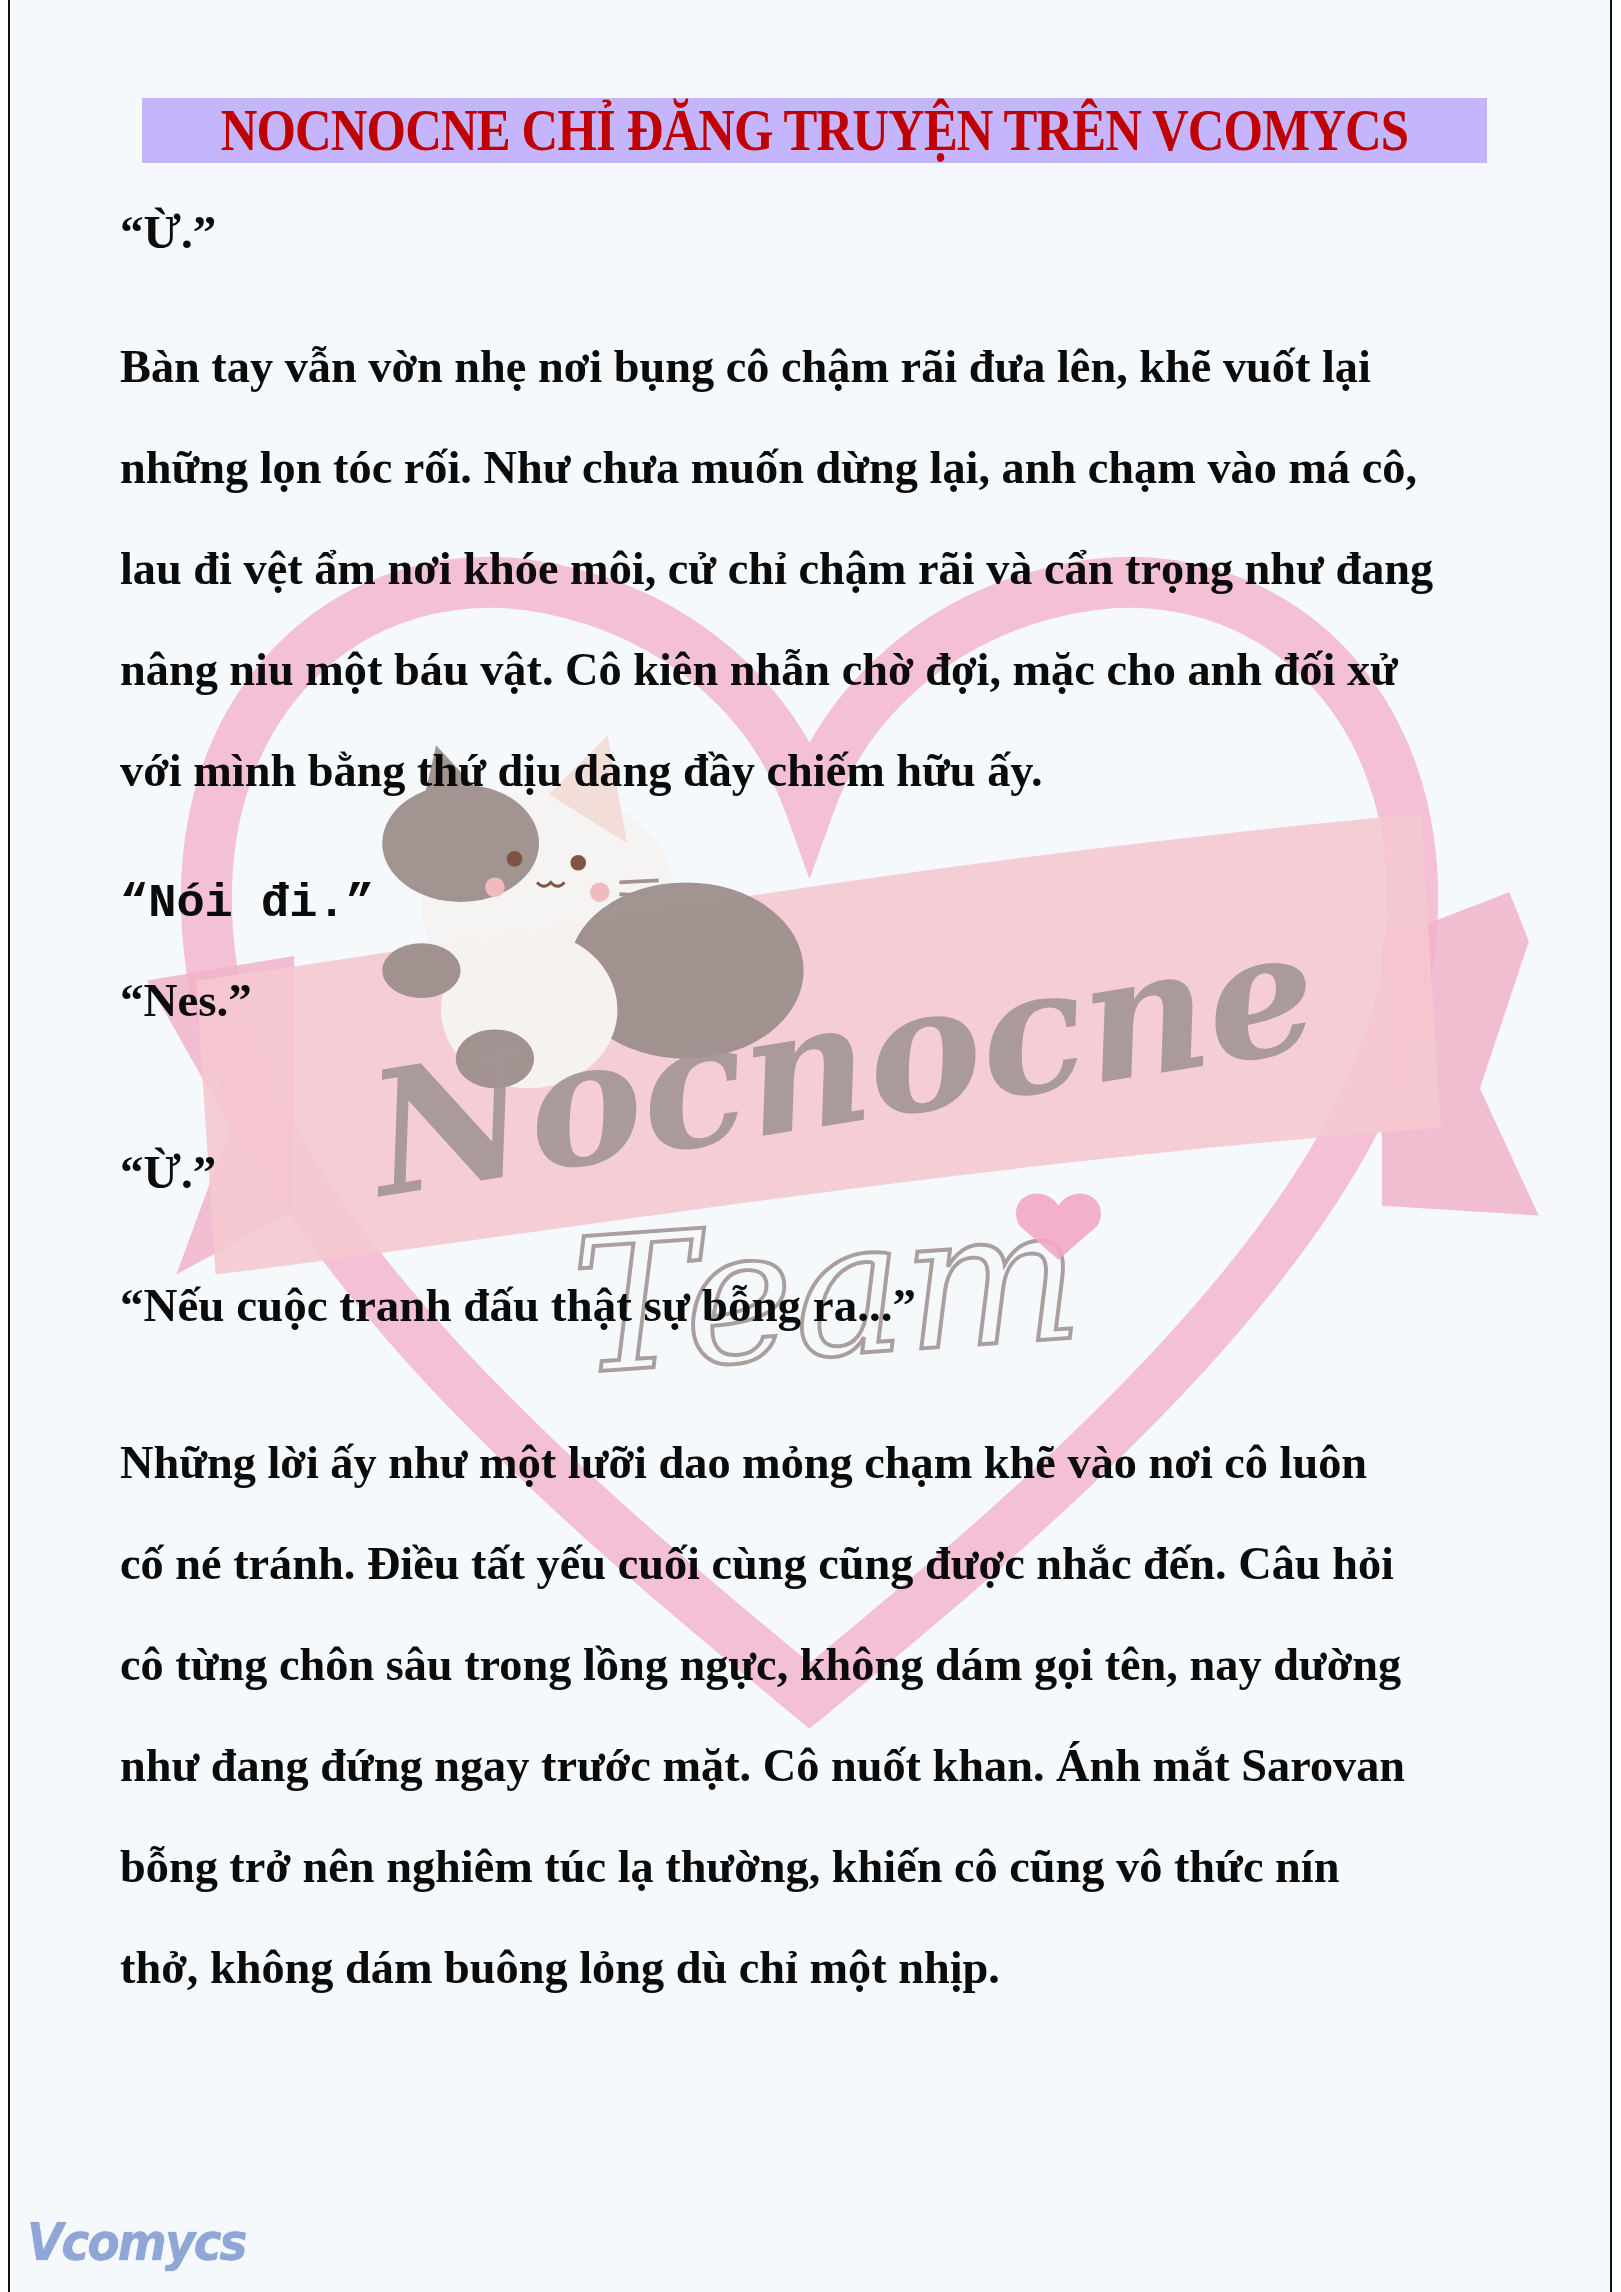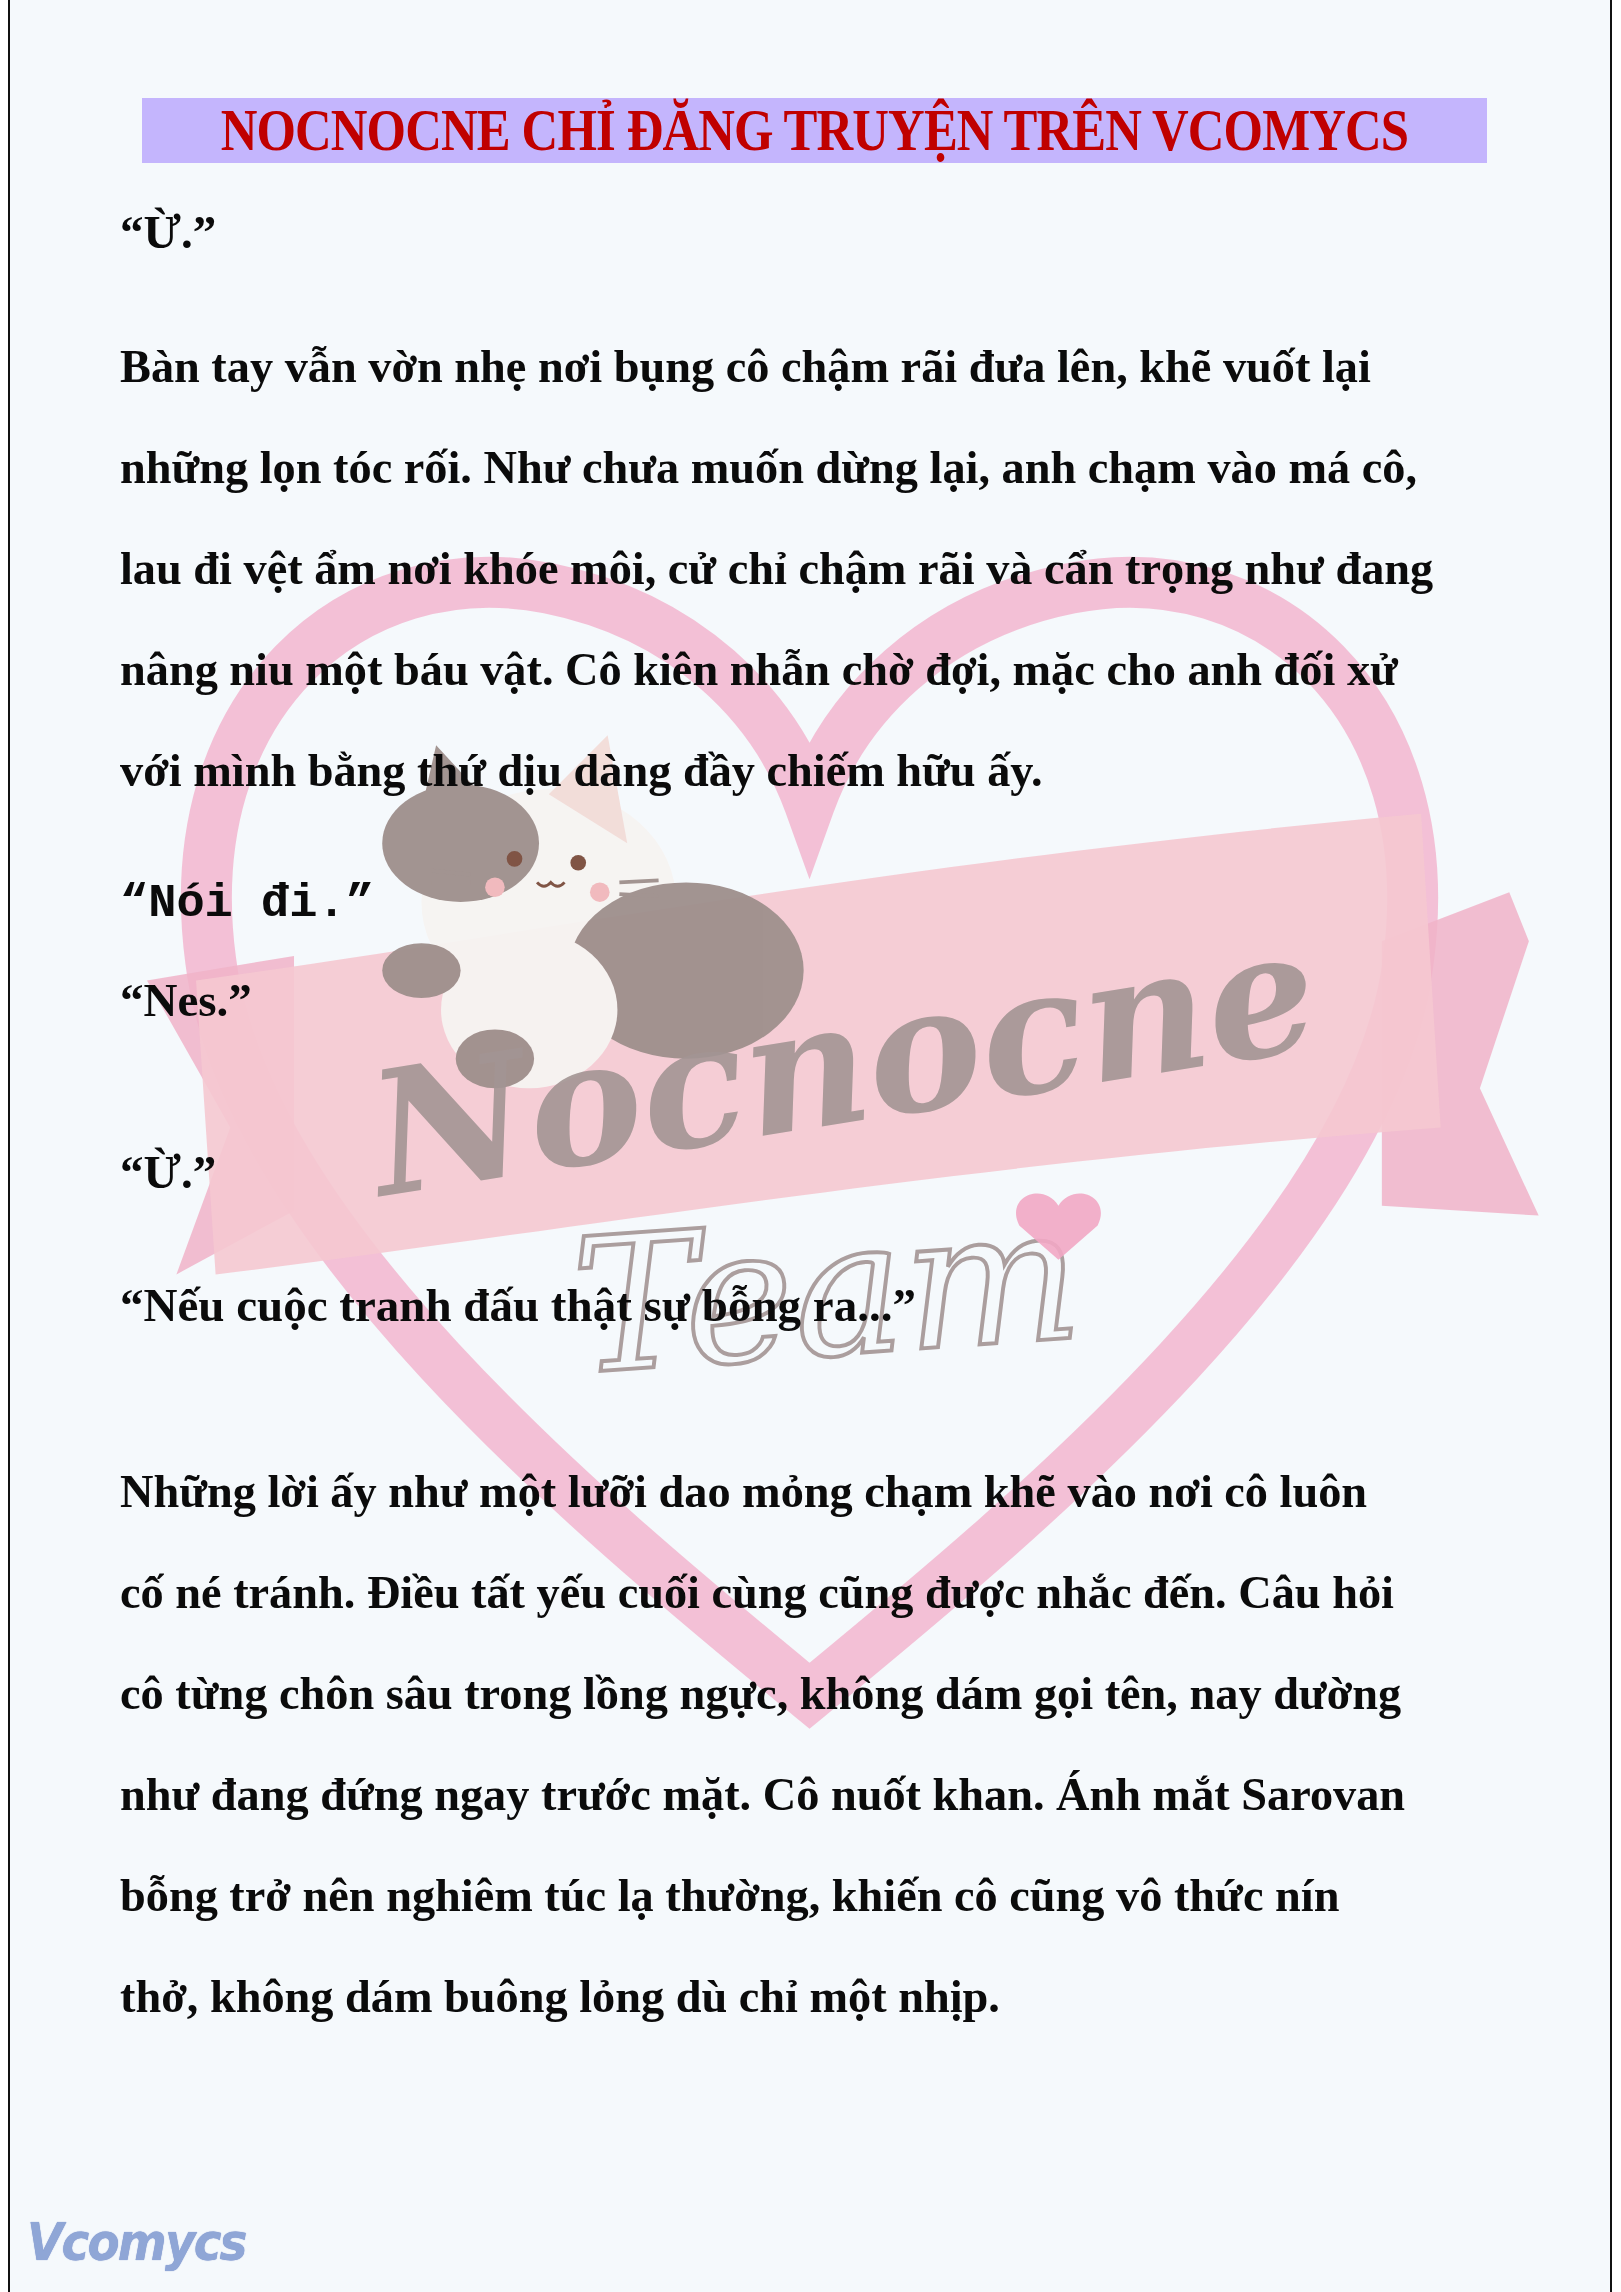--- a/index.html
+++ b/index.html
@@ -181,21 +181,21 @@
   </p>
 
   <p class="para" style="top:958px;">
     <span class="line">“Ừ.”</span>
   </p>
 
   <p class="para" style="top:1091px;">
     <span class="line">“Nếu cuộc tranh đấu thật sự bỗng ra...”</span>
   </p>
 
-  <p class="para" style="top:1277px;">
+  <p class="para" style="top:1248px;">
     <span class="line" style="transform:scaleX(0.985);">Những lời ấy như một lưỡi dao mỏng chạm khẽ vào nơi cô luôn</span>
     <span class="line" style="transform:scaleX(0.985);">cố né tránh. Điều tất yếu cuối cùng cũng được nhắc đến. Câu hỏi</span>
     <span class="line" style="transform:scaleX(0.985);">cô từng chôn sâu trong lồng ngực, không dám gọi tên, nay dường</span>
     <span class="line" style="transform:scaleX(0.985);">như đang đứng ngay trước mặt. Cô nuốt khan. Ánh mắt Sarovan</span>
     <span class="line" style="transform:scaleX(0.985);">bỗng trở nên nghiêm túc lạ thường, khiến cô cũng vô thức nín</span>
     <span class="line" style="transform:scaleX(0.985);">thở, không dám buông lỏng dù chỉ một nhịp.</span>
   </p>
 </div>
 
 <div class="footer-logo">

